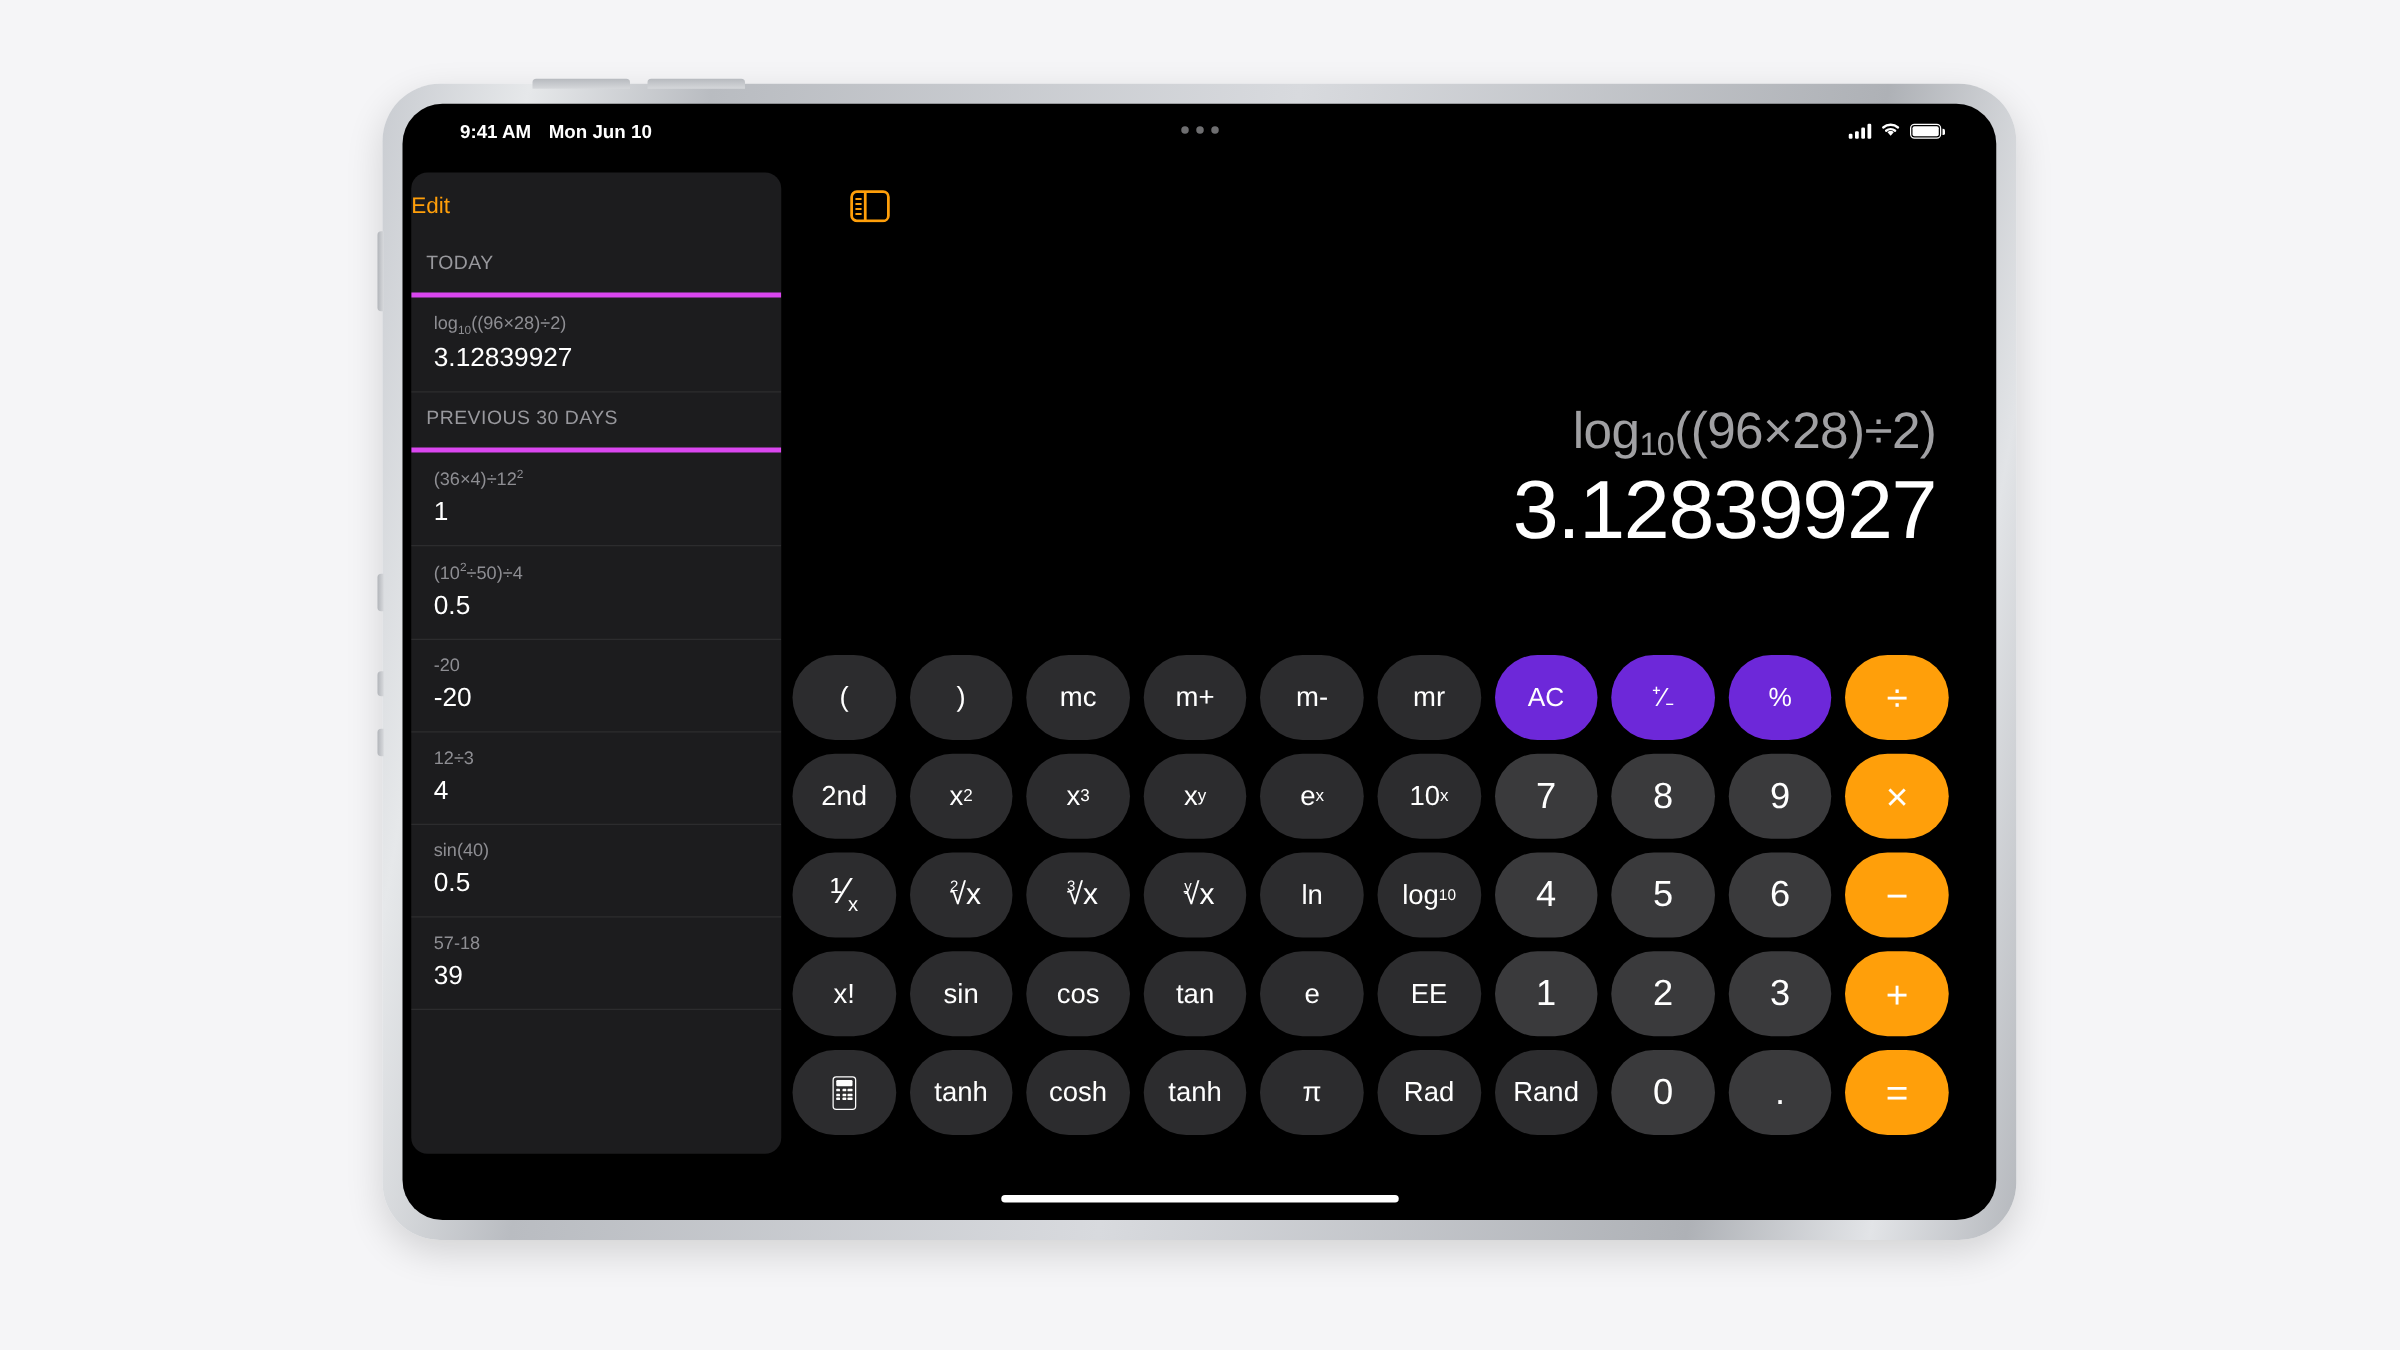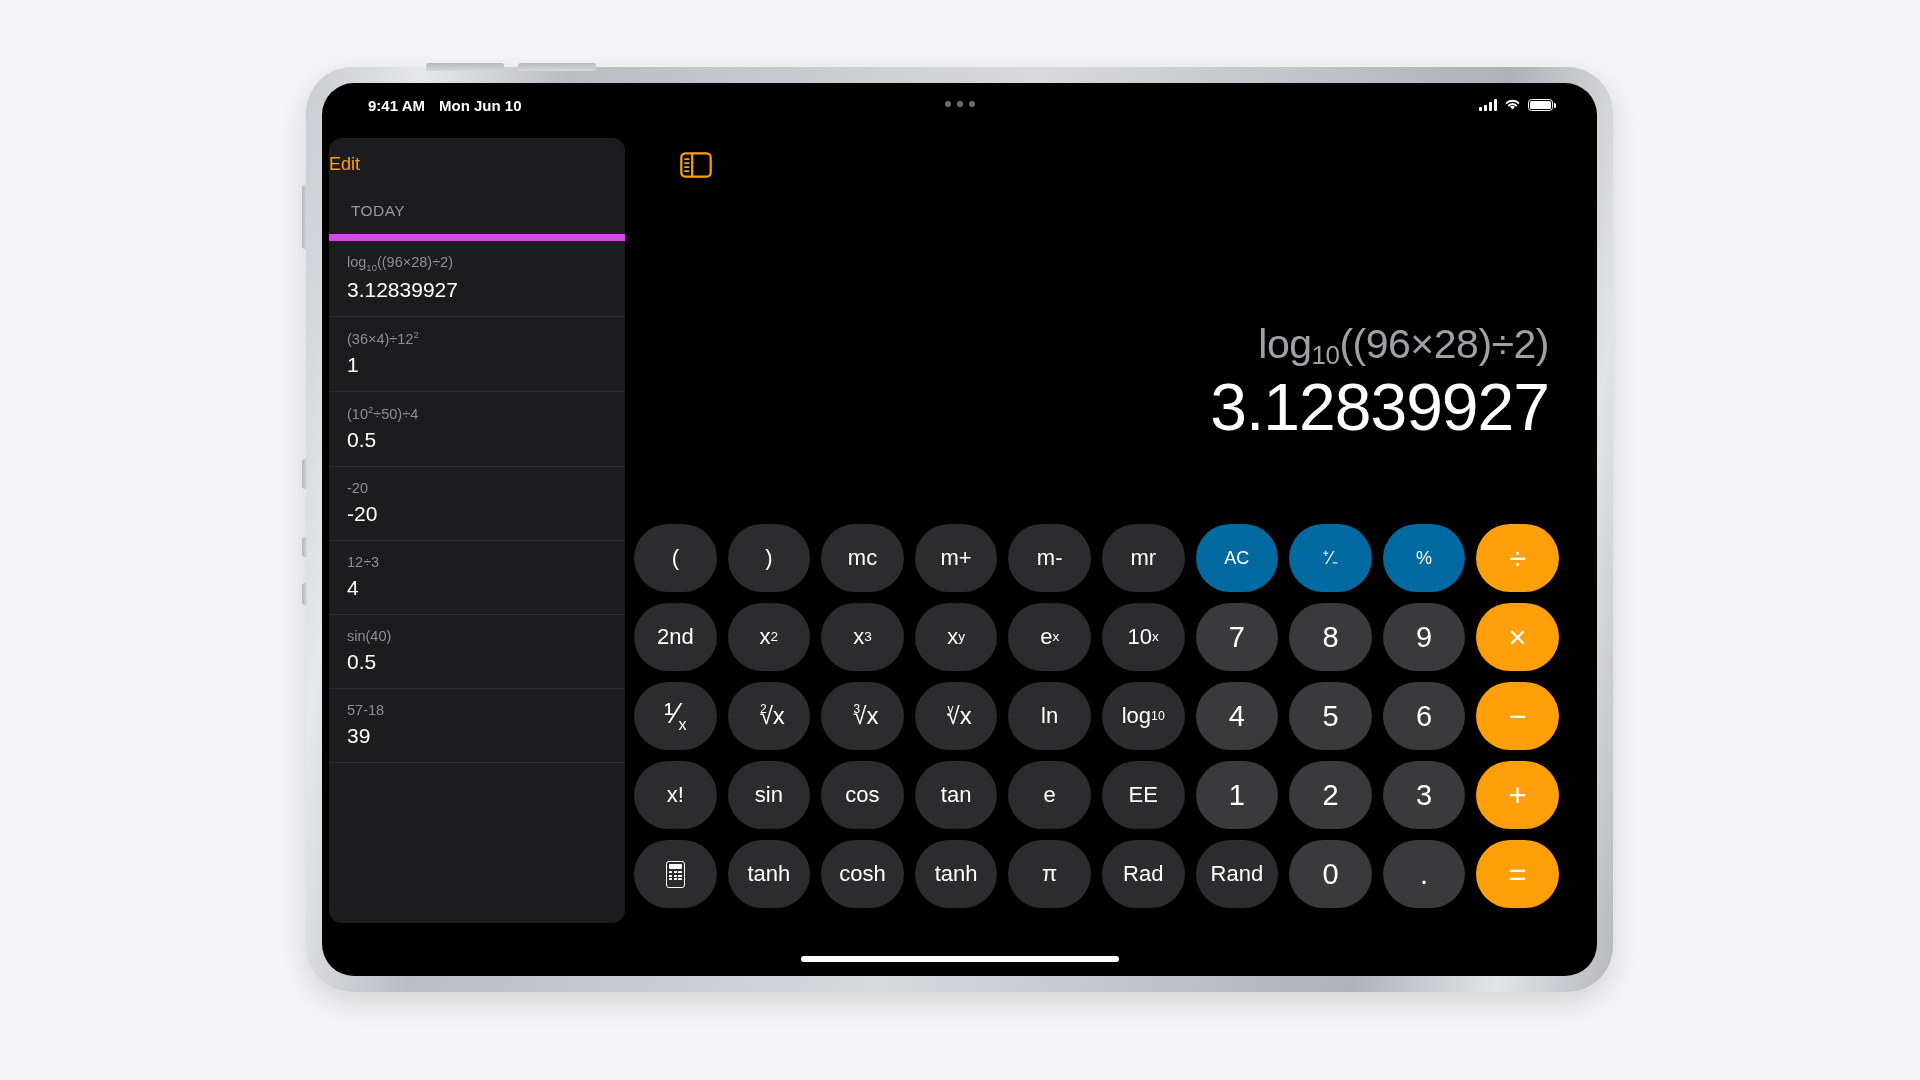--- a/index.html
+++ b/index.html
@@ -106,26 +106,26 @@
     padding-right: 18px;
   }
   #edit-button {
     color: #ff9f0a;
     font-size: 18px;
     background: none; border: none;
     cursor: pointer;
     font-family: inherit;
   }
   .section-header {
-    padding: 12px 18px 14px 22px;
+    padding: 12px 18px 14px 12px;
     color: #98989d;
     font-size: 15.5px;
     letter-spacing: .4px;
     font-weight: 400;
-    border-bottom: 7px solid #d946ef;
+    border-bottom: 4px solid #d946ef;
   }
   .hist-item {
     padding: 11px 18px 14px 18px;
     border-bottom: 1px solid #2c2c2e;
     cursor: pointer;
   }
   .hist-expr {
     color: #8e8e93;
     font-size: 14.5px;
     line-height: 1.45;
@@ -194,21 +194,21 @@
     border: none;
     display: flex; align-items: center; justify-content: center;
     font-family: inherit;
     font-size: 22px;
     font-weight: 400;
     cursor: pointer;
     user-select: none;
     line-height: 1;
   }
   .key.num { background: #3a3a3c; font-size: 29px; }
-  .key.fnlight { background: #0369a1; font-size: 18px; }
+  .key.fnlight { background: #6d28d9; font-size: 21px; }
   .key.op { background: #ff9f0a; font-size: 31px; font-weight: 400; }
   .key sup { font-size: .62em; vertical-align: super; }
   .key sub { font-size: .56em; vertical-align: sub; }
   .key .frac { font-size: 29px; }
 
   .radic { display: inline-flex; align-items: center; gap: 0px; font-size: 21px; }
   .radic .idx { font-size: 12px; position: relative; top: -7px; right: -7px; }
   .radic .rt { font-size: 24px; }
 
   
@@ -285,20 +285,21 @@
       <div id="sidebar">
         <div id="sidebar-header">
           <button id="edit-button">Edit</button>
         </div>
         <div id="sidebar-list">
             <div class="section-header">TODAY</div>
             <div class="hist-item">
               <div class="hist-expr">log<sub>10</sub>((96×28)÷2)</div>
               <div class="hist-val">3.12839927</div>
             </div>
+            <div class="section-header">PREVIOUS 30 DAYS</div>
             <div class="hist-item">
               <div class="hist-expr">(36×4)÷12<sup>2</sup></div>
               <div class="hist-val">1</div>
             </div>
             <div class="hist-item">
               <div class="hist-expr">(10<sup>2</sup>÷50)÷4</div>
               <div class="hist-val">0.5</div>
             </div>
             <div class="hist-item">
               <div class="hist-expr">-20</div>

